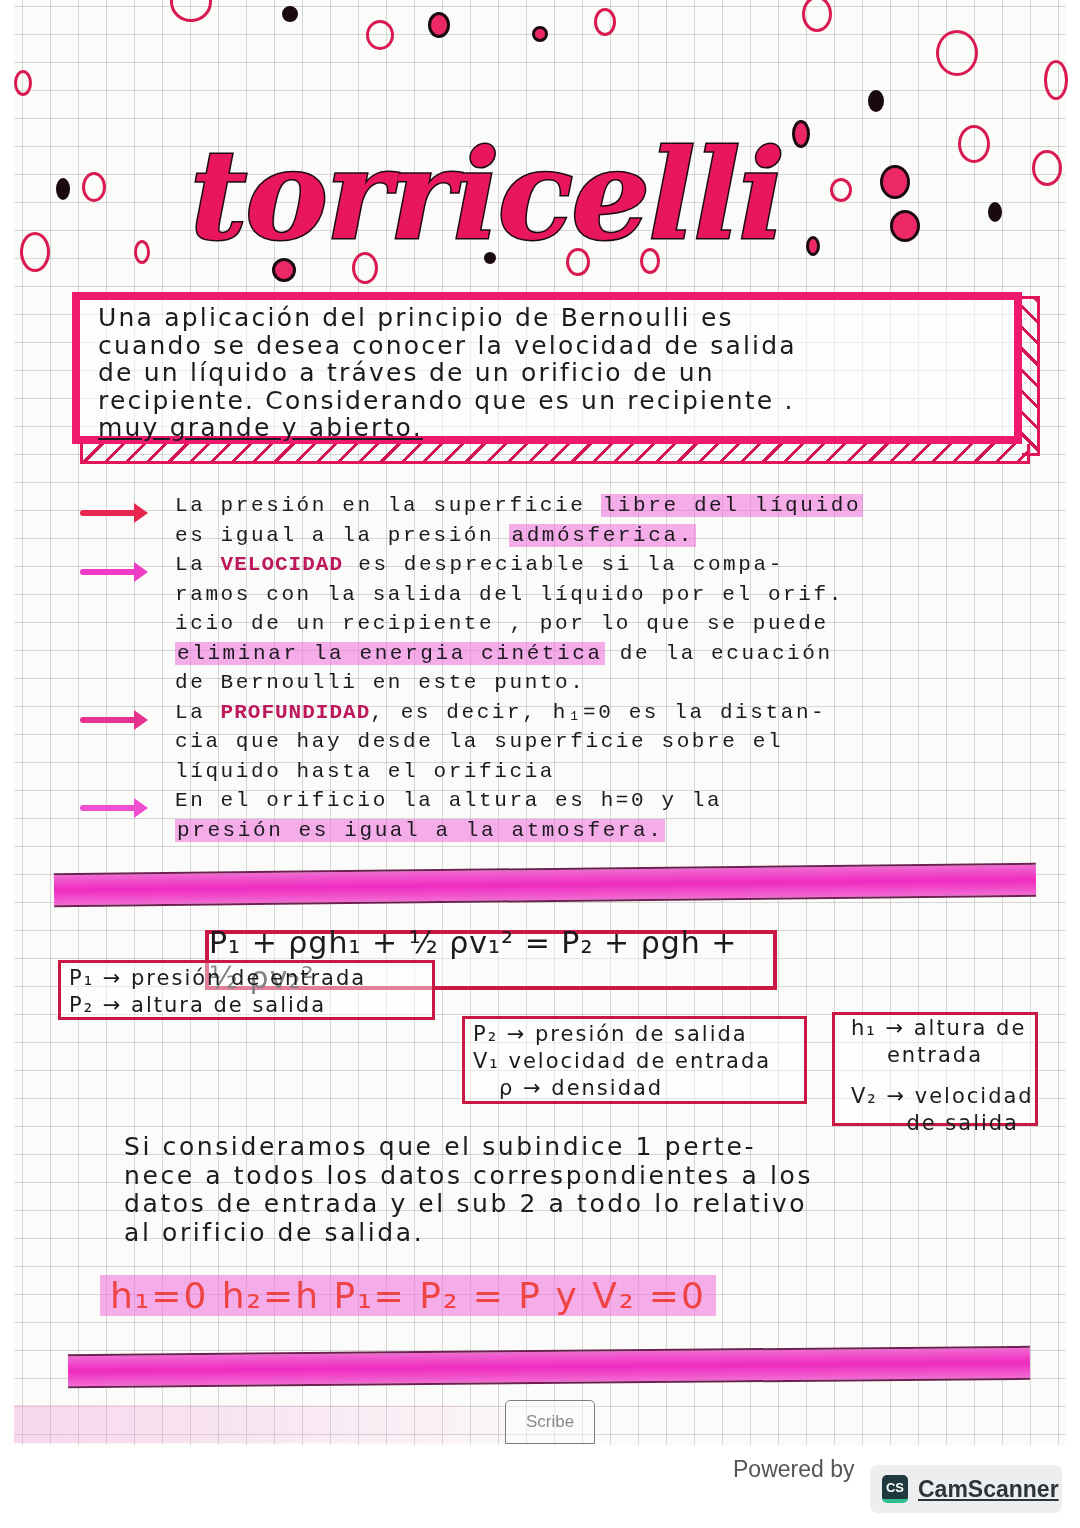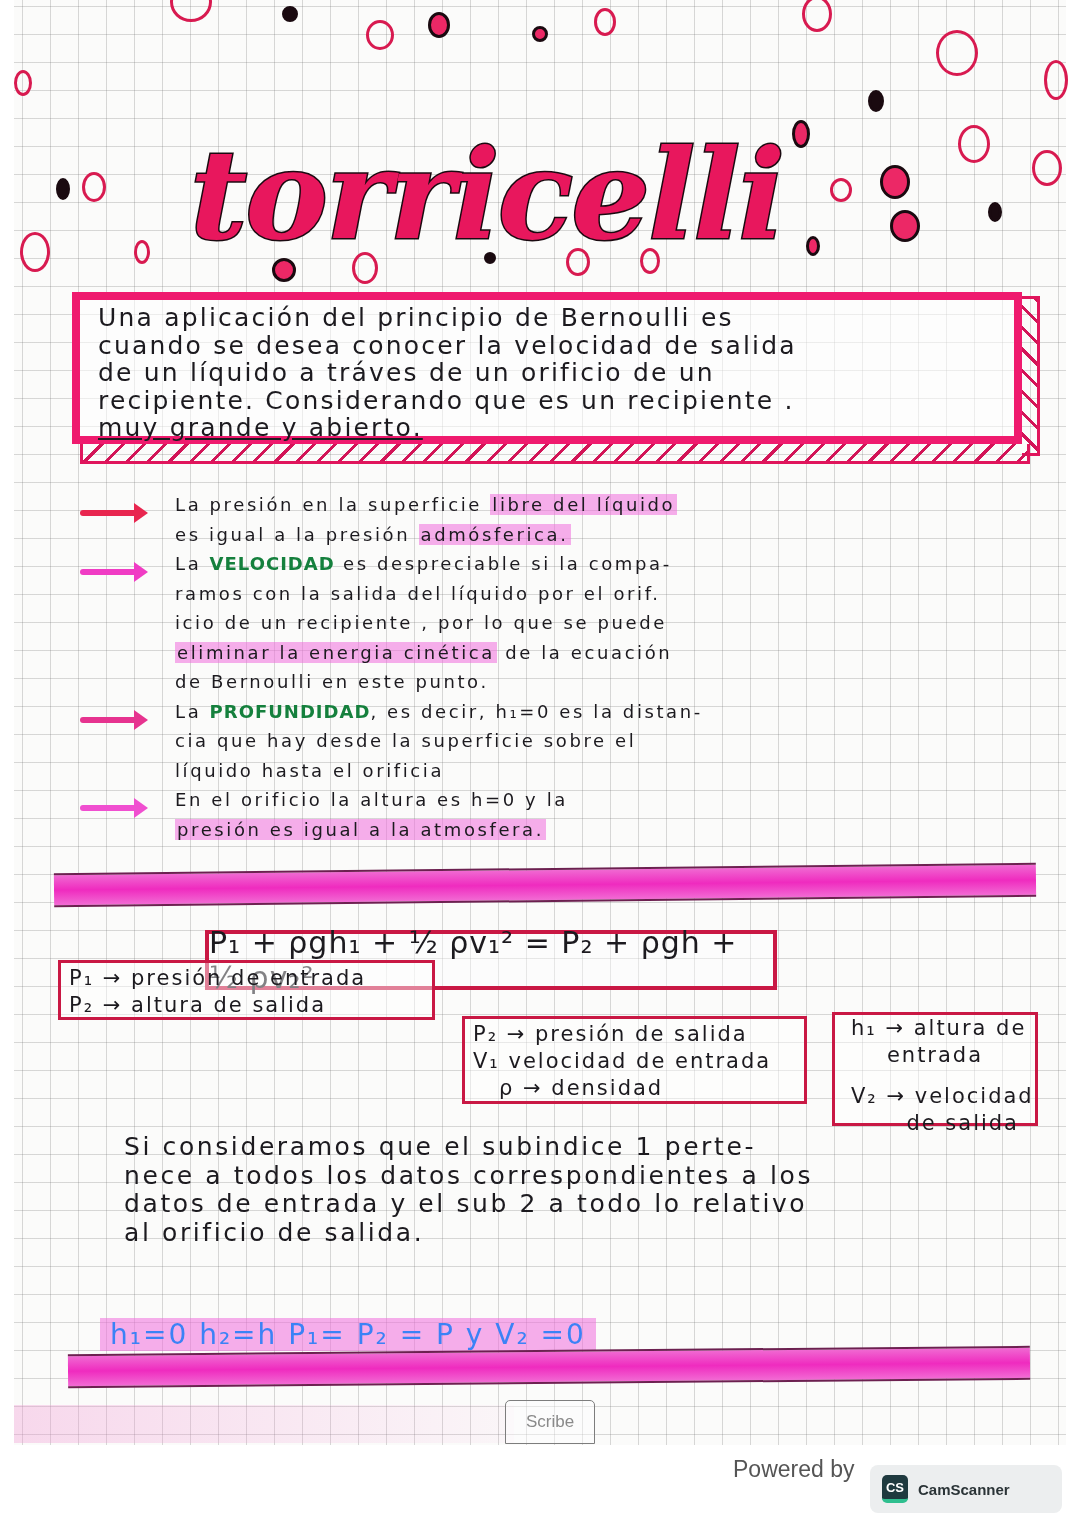--- a/index.html
+++ b/index.html
@@ -44,61 +44,61 @@
     border: 3px solid #e0155c; border-left: none;
     background: repeating-linear-gradient(45deg, transparent 0 12px, #d21457 12px 15px);
   }
   .intro-text {
     position: absolute; left: 18px; top: 4px; right: 14px;
     font-size: 25px; line-height: 27.5px; letter-spacing: 2.2px; color: #1c1a1f;
   }
 
   
   .bullets { position: absolute; left: 80px; top: 494px; width: 940px; }
-  .bullet-line { position: absolute; left: 95px; font-size: 18px; letter-spacing: 2.6px; color: #1c1a1f; white-space: nowrap; }
+  .bullet-line { position: absolute; left: 95px; font-size: 21px; letter-spacing: 2.6px; color: #1c1a1f; white-space: nowrap; font-family: Liberation Mono, monospace; }
   .arrow { position: absolute; left: 0; height: 6px; width: 58px; border-radius: 3px; }
   .arrow::after { content: ""; position: absolute; right: -10px; top: -7px; border-left: 14px solid currentColor; border-top: 10px solid transparent; border-bottom: 10px solid transparent; }
   .hl { background: rgba(240,110,220,0.55); padding: 0 2px; }
-  .kw { color: #15803d; font-weight: bold; letter-spacing: 1px; }
+  .kw { color: #be185d; font-weight: bold; letter-spacing: 1px; }
 
   
   .marker-bar {
     position: absolute; background: linear-gradient(to bottom, #f06ad2, #ef2bbf 50%, #f26bd4);
     border-top: 2px solid #6c2050; border-bottom: 2px solid #6c2050;
   }
 
   
   .formula-box {
     position: absolute; left: 205px; top: 930px; width: 572px; height: 60px;
     border: 4px solid #c91844; display: flex; align-items: center; justify-content: center;
     font-size: 30px; color: #1c1a1f; letter-spacing: 1px; background: rgba(255,255,255,0.4);
   }
 
   
   .legend-box { position: absolute; border: 3px solid #c91844; font-size: 21px; line-height: 27px; letter-spacing: 2px; color: #1c1a1f; padding: 2px 8px; background: rgba(255,255,255,0.45); }
   .legend-box div { white-space: nowrap; }
 
   
   .closing { position: absolute; left: 104px; top: 1133px; width: 910px; font-size: 25px; line-height: 28.5px; letter-spacing: 2.6px; color: #1c1a1f; margin-left: 20px; }
-  .conditions { position: absolute; left: 100px; top: 1318px; font-size: 28px; letter-spacing: 2px; color: #3b82f6; }
+  .conditions { position: absolute; left: 100px; top: 1275px; font-size: 36px; letter-spacing: 2px; color: #ef4444; }
   .conditions .hl { padding: 0 10px; }
 
   
   .scribe-badge {
     position: absolute; left: 505px; top: 1400px; width: 90px; height: 44px;
     border: 1.5px solid #7d7d7d; border-radius: 5px 5px 0 0; display: flex; align-items: center; justify-content: center;
     font-size: 17px; color: #8a8a8a; font-family: "Liberation Sans", sans-serif; background: rgba(255,255,255,0.4);
   }
   .powered { position: absolute; left: 733px; top: 1422px; font-family: "Liberation Sans", sans-serif; font-size: 23px; color: #555; margin-top: 34px; }
   .cs-badge {
     position: absolute; left: 870px; top: 1465px; width: 192px; height: 48px; background: #eceeef; border-radius: 8px;
     display: flex; align-items: center; padding-left: 12px; gap: 10px;
   }
   .cs-logo { width: 26px; height: 28px; background: #1f3a3f; border-radius: 5px; color: #fff; font-size: 13px; font-weight: bold; font-family: "Liberation Sans", sans-serif; display: flex; align-items: center; justify-content: center; border-bottom: 4px solid #2fbf8f; }
-  .cs-name { font-family: "Liberation Sans", sans-serif; font-size: 15px; color: #2b3437; font-weight: bold; }
+  .cs-name { font-family: "Liberation Sans", sans-serif; font-size: 23px; color: #2b3437; font-weight: bold; text-decoration: underline; }
 </style>
 </head>
 <body>
 
 <div class="page"></div>
 
 <div class="title">
   <div class="bubble" style="left:170px;top:-18px;width:42px;height:40px;"></div>
   <div class="bubble dark" style="left:282px;top:6px;width:16px;height:16px;"></div>
   <div class="bubble" style="left:366px;top:20px;width:28px;height:30px;"></div>

